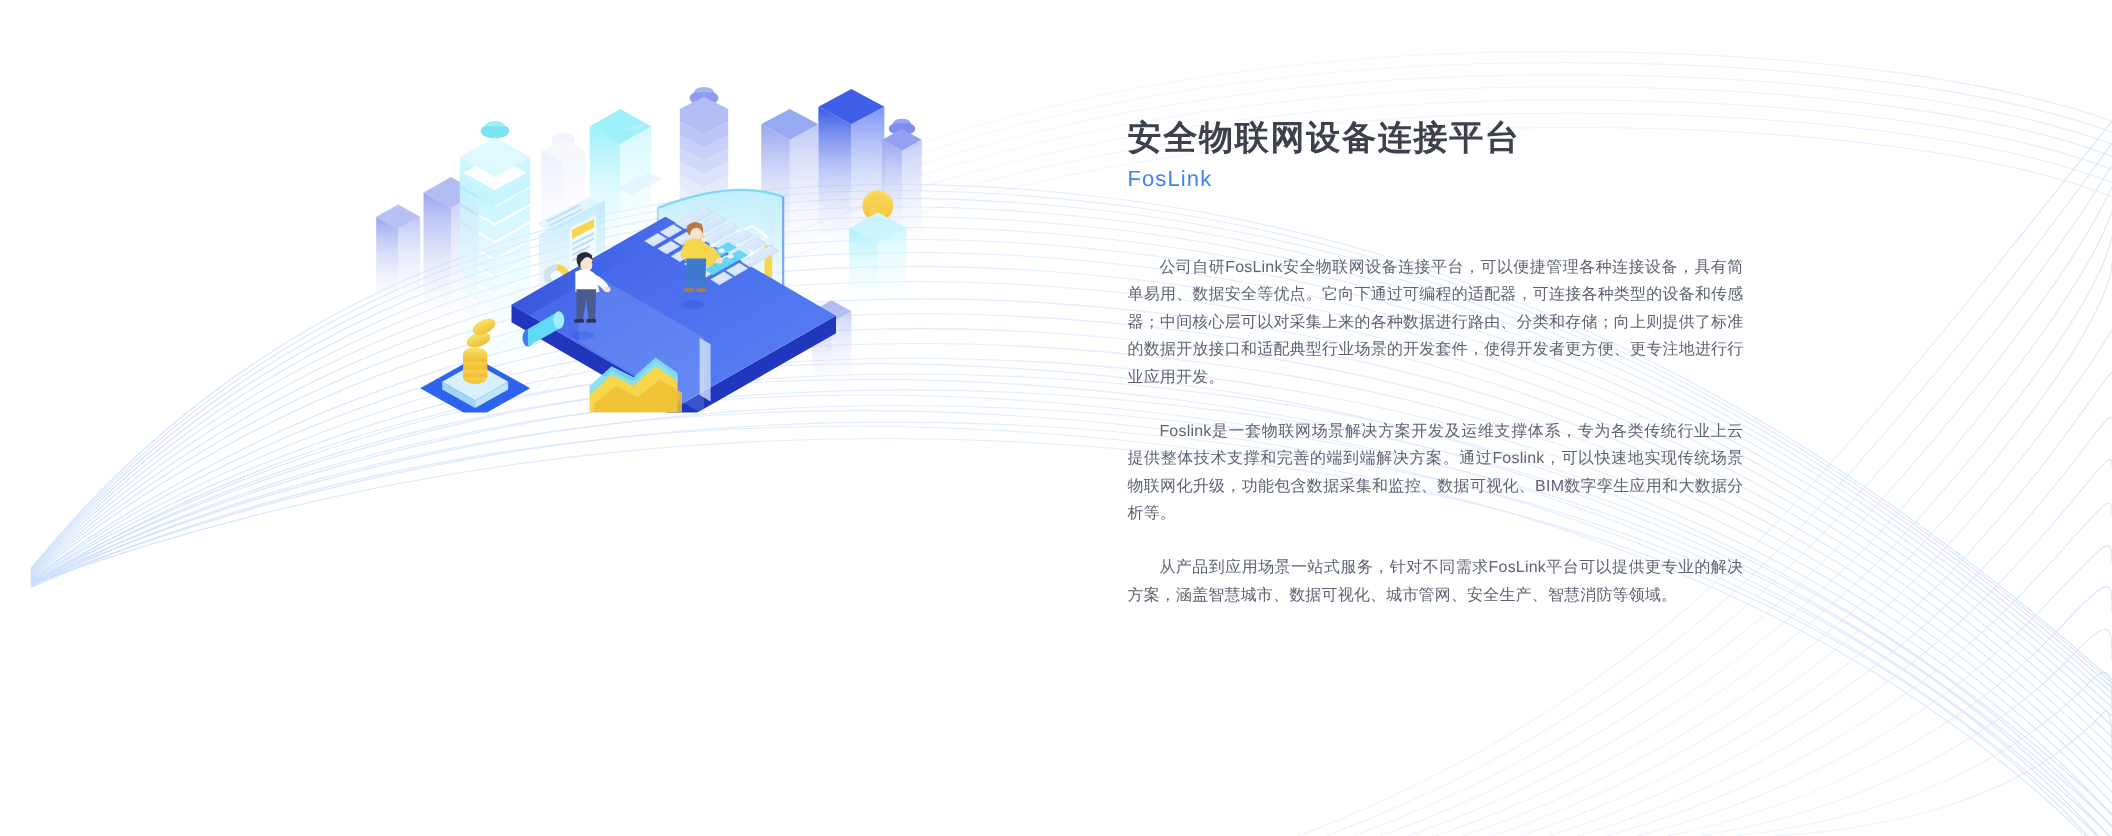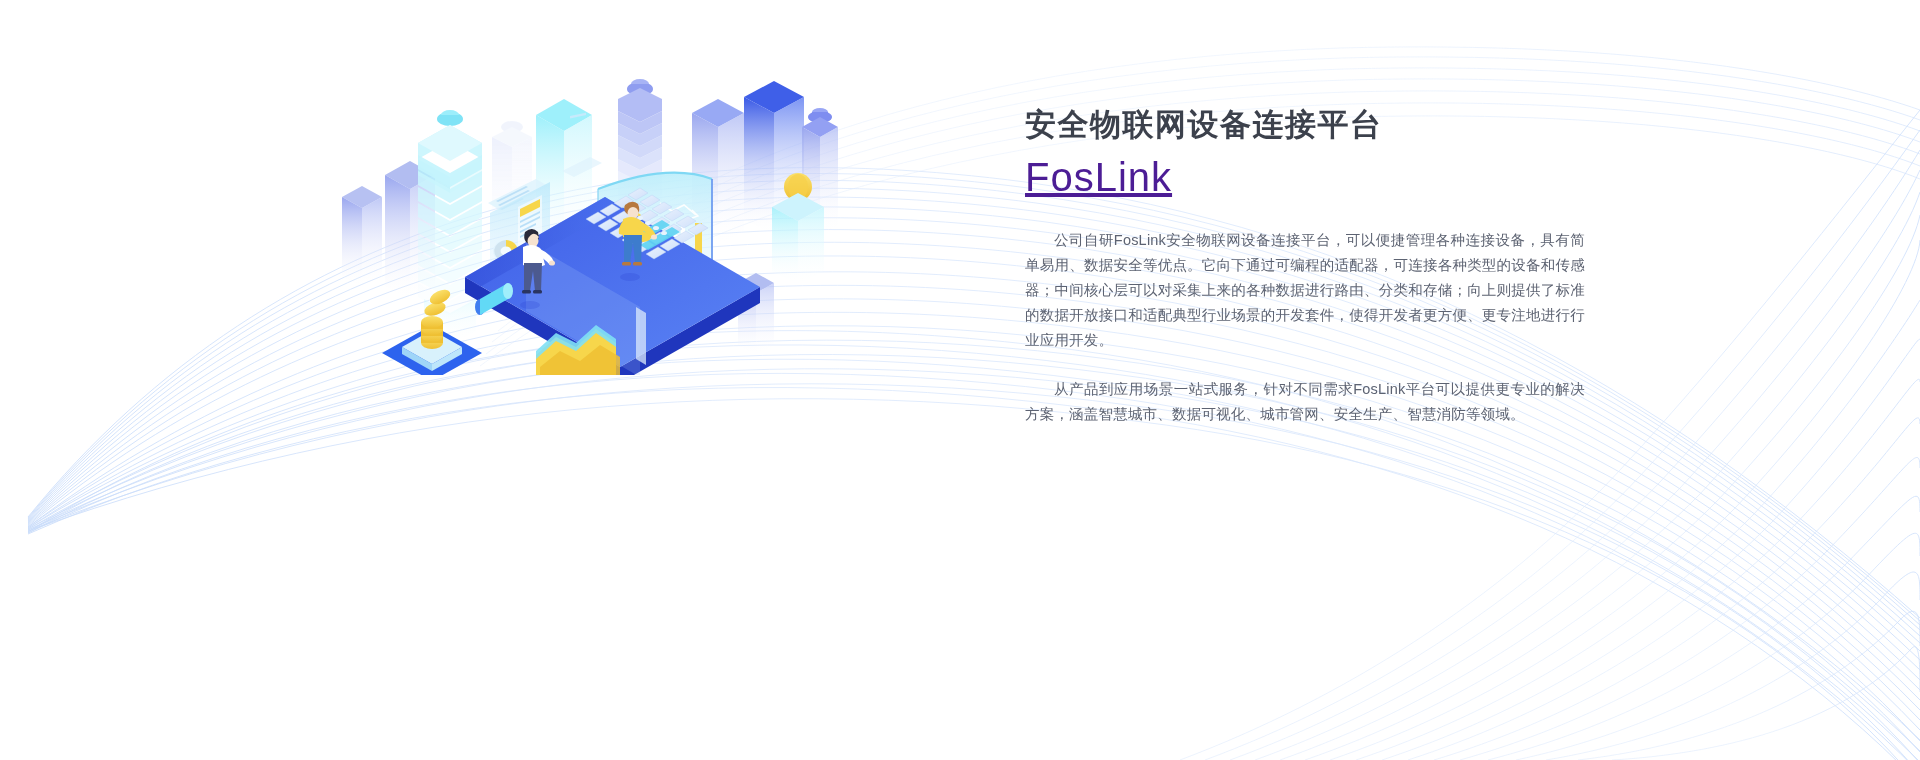--- a/index.html
+++ b/index.html
@@ -49,30 +49,29 @@
   .title {
     font-size: 31px;
     font-weight: bold;
     color: #3c414c;
     letter-spacing: 1.5px;
     line-height: 1.35;
     margin: 0;
     white-space: nowrap;
   }
   .subtitle {
-    font-size: 40px;
+    font-size: 20px;
     font-weight: normal;
-    color: #4c1d95;
+    color: #3b82f6;
     letter-spacing: 1px;
     line-height: 1.35;
     margin: 4px 0 0 0;
-    text-decoration: underline;
   }
   .body-text {
-    margin-top: 24px;
+    margin-top: 54px;
   }
   .para {
     font-size: 14.5px;
     line-height: 25px;
     color: #5d6372;
     text-align: justify;
     text-indent: 2em;
     margin: 0 0 24px 0;
     letter-spacing: 0.2px;
   }
@@ -528,17 +527,18 @@
       </g>
     </g>
   </svg>
 
   <div class="content">
     <h1 class="title">安全物联网设备连接平台</h1>
     <h2 class="subtitle">FosLink</h2>
 
     <div class="body-text">
       <p class="para">公司自研FosLink安全物联网设备连接平台，可以便捷管理各种连接设备，具有简单易用、数据安全等优点。它向下通过可编程的适配器，可连接各种类型的设备和传感器；中间核心层可以对采集上来的各种数据进行路由、分类和存储；向上则提供了标准的数据开放接口和适配典型行业场景的开发套件，使得开发者更方便、更专注地进行行业应用开发。</p>
+      <p class="para">Foslink是一套物联网场景解决方案开发及运维支撑体系，专为各类传统行业上云提供整体技术支撑和完善的端到端解决方案。通过Foslink，可以快速地实现传统场景物联网化升级，功能包含数据采集和监控、数据可视化、BIM数字孪生应用和大数据分析等。</p>
       <p class="para">从产品到应用场景一站式服务，针对不同需求FosLink平台可以提供更专业的解决方案，涵盖智慧城市、数据可视化、城市管网、安全生产、智慧消防等领域。</p>
     </div>
   </div>
 
 </div>
 
 </body></html>

